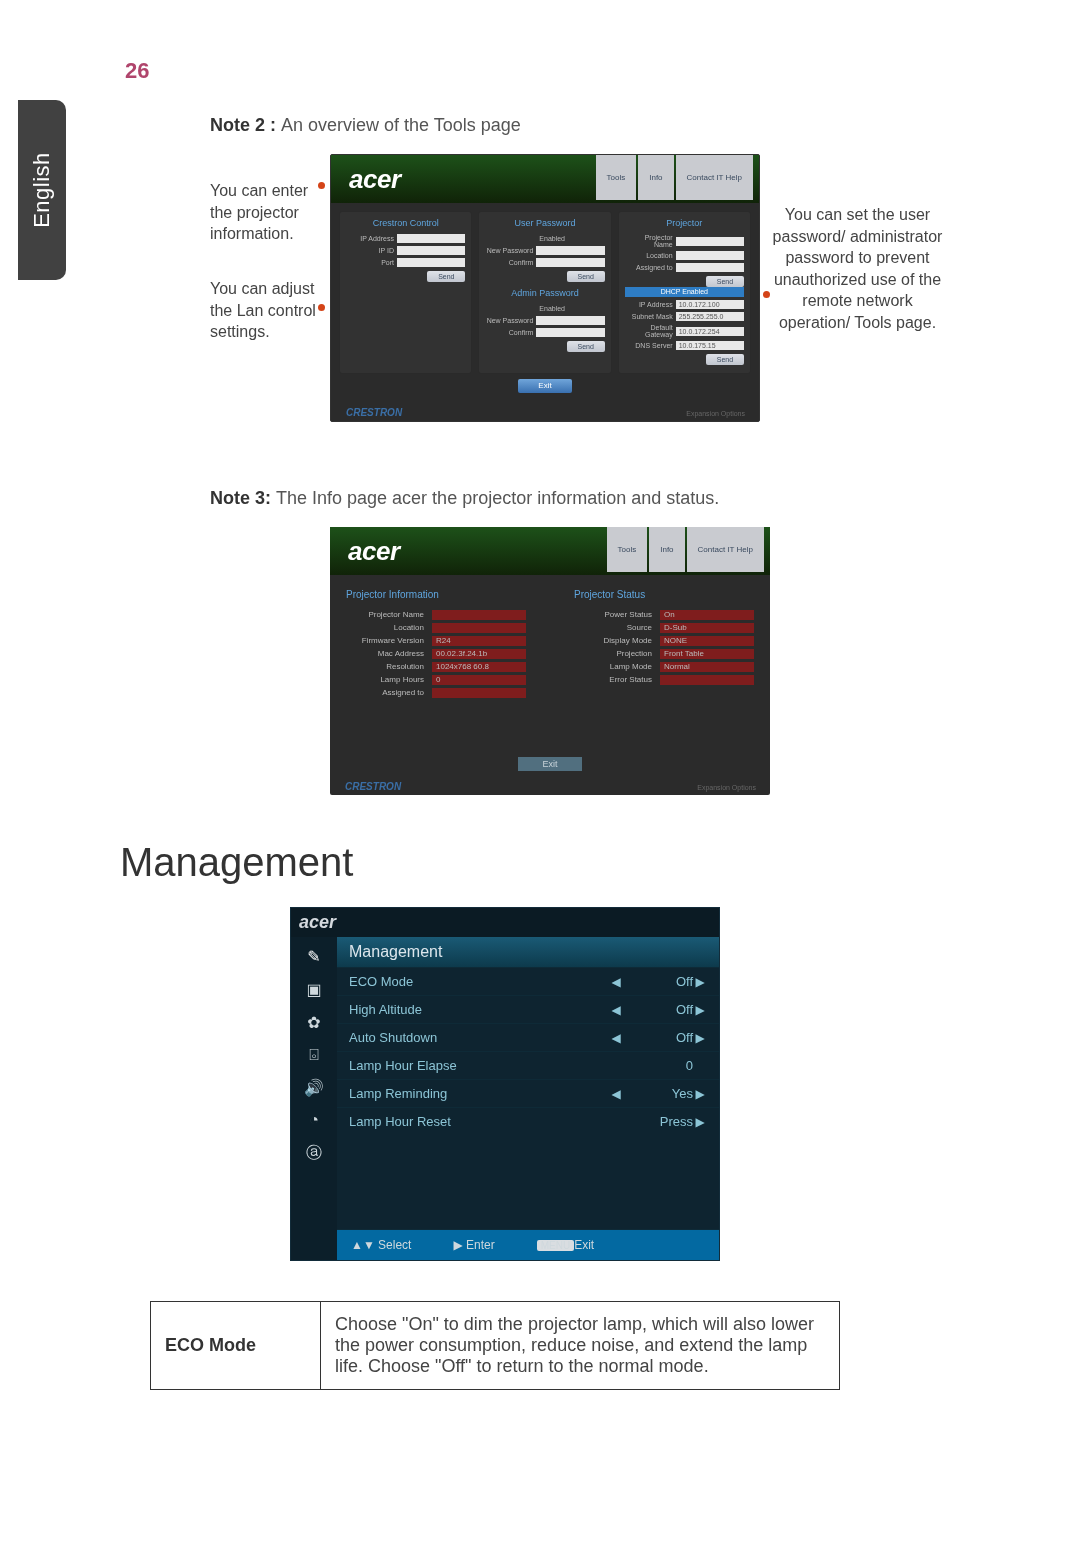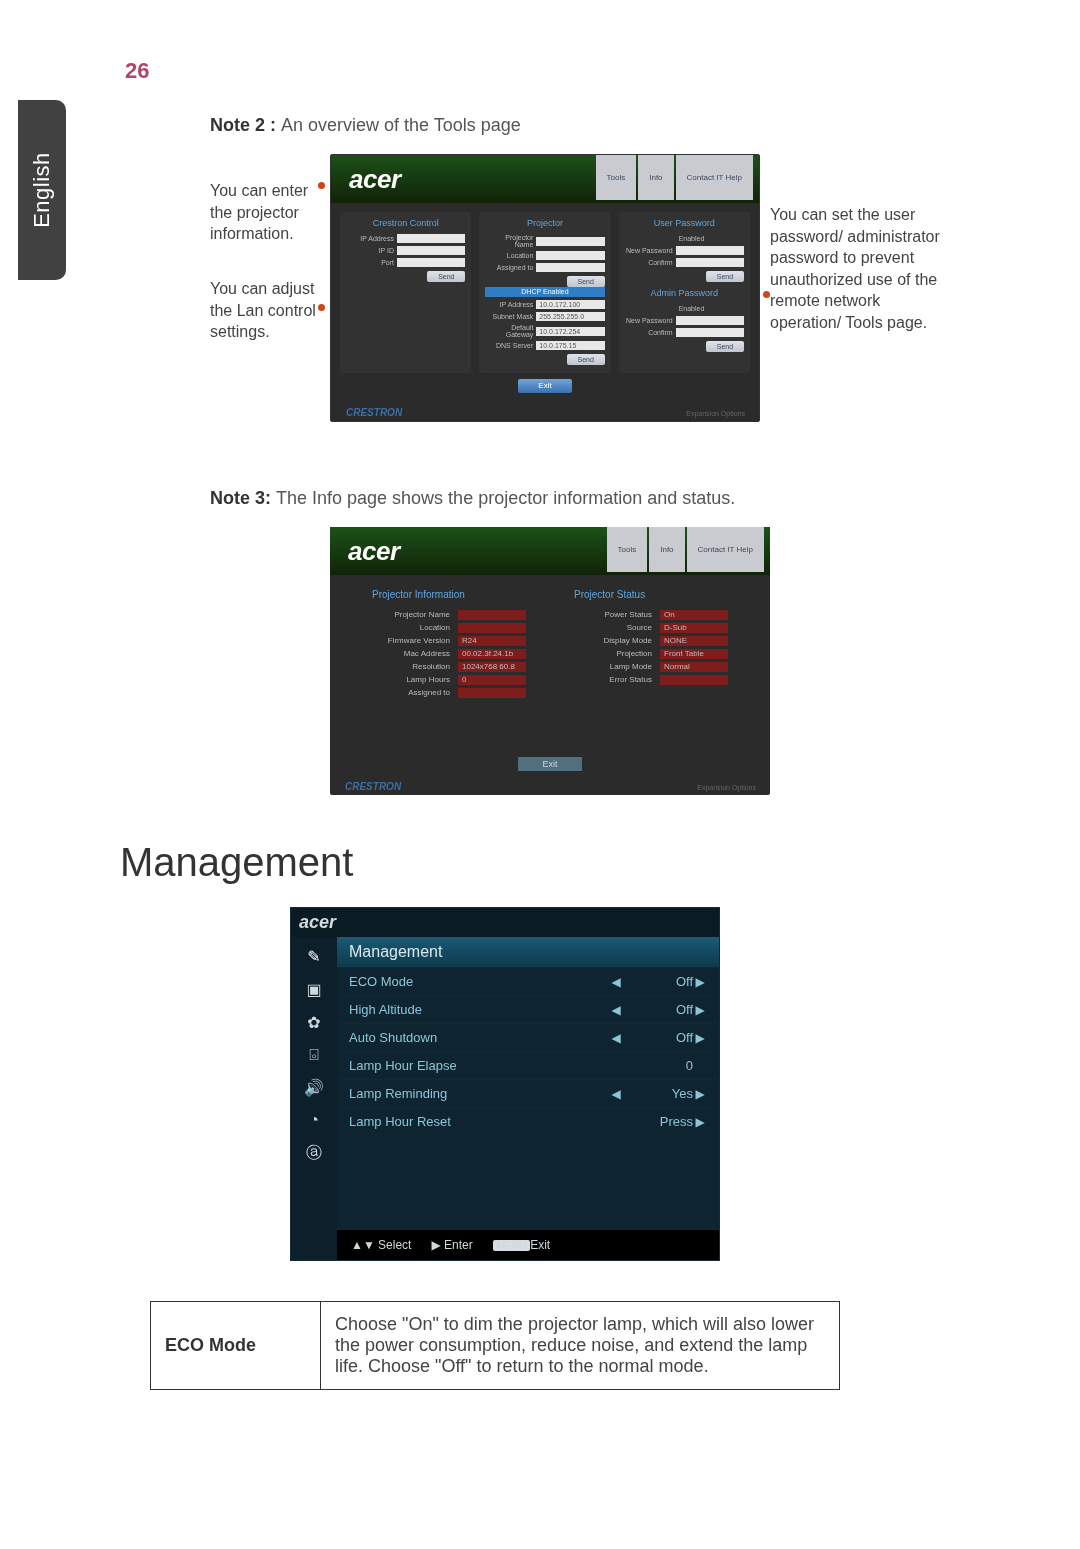--- a/index.html
+++ b/index.html
@@ -49,21 +49,21 @@
     font-size: 18px;
     color: #555;
     margin-bottom: 18px;
   }
   .note-text b { color: #333; }
   .tools-block {
     position: relative;
     margin-bottom: 34px;
   }
   .tools-annot-left { position: absolute; font-size: 16px; line-height: 1.35; color: #444; }
-  .tools-annot-right { position: absolute; font-size: 16px; line-height: 1.35; color: #444; }
+  .tools-annot-right { position: absolute; font-size: 16px; line-height: 1.35; color: #444; text-align: center; }
   .annot-dot {
     position: absolute;
     width: 7px;
     height: 7px;
     background: #d44418;
     border-radius: 50%;
   }
   .acer-panel {
     position: relative;
     margin-left: 120px;
@@ -182,21 +182,21 @@
     width: 440px;
     margin-left: 120px;
     height: 268px;
     background: #2b2b2b;
     border-radius: 2px;
     position: relative;
     margin-bottom: 45px;
   }
   .info-body {
     display: flex;
-    padding: 14px 42px 10px;
+    padding: 14px 16px 10px;
     gap: 48px;
   }
   .info-col { flex: 1; }
   .info-col-title {
     color: #5fa5de;
     font-size: 10px;
     margin-bottom: 10px;
   }
   .info-row {
     display: flex;
@@ -267,23 +267,23 @@
     display: flex;
     align-items: center;
     padding: 6px 12px;
     border-top: 1px solid #0e2a37;
   }
   .osd-row .name { flex: 1; color: #8cc5d6; }
   .osd-row .arrow { color: #8cc5d6; font-size: 12px; width: 14px; text-align: center; }
   .osd-row .val { width: 70px; text-align: right; color: #8cc5d6; }
   .osd-foot {
     display: flex;
-    gap: 20px;
+    gap: 42px;
     padding: 8px 14px;
-    background: #000000;
+    background: #0369a1;
     font-size: 12px;
     border-top: 1px solid #0e2a37;
   }
   .osd-foot span { color: #cfd8dd; }
   .menu-badge {
     display: inline-block;
     background: #d9dde1;
     color: #222;
     padding: 0 4px;
     font-size: 10px;
@@ -348,92 +348,92 @@
               <label>IP ID</label>
               <div class="fld"></div>
             </div>
           <div class="acer-row">
               <label>Port</label>
               <div class="fld"></div>
             </div>
           <div class="acer-send">Send</div>
         </div>
         <div class="acer-col">
-          <div class="acer-col-title">Projector</div>
-          <div class="acer-row">
-              <label>Projector Name</label>
-              <div class="fld"></div>
-            </div>
-          <div class="acer-row">
-              <label>Location</label>
-              <div class="fld"></div>
-            </div>
-          <div class="acer-row">
-              <label>Assigned to</label>
+          <div class="acer-col-title">User Password</div>
+          <div class="acer-row">
+              <label></label>
+              <div class="fld" style="background:transparent;color:#bbb;">Enabled</div>
+            </div>
+          <div class="acer-row">
+              <label>New Password</label>
+              <div class="fld"></div>
+            </div>
+          <div class="acer-row">
+              <label>Confirm</label>
               <div class="fld"></div>
             </div>
           <div class="acer-send">Send</div>
-          <div class="dhcp-hdr">DHCP Enabled</div>
-          <div class="acer-row">
-              <label>IP Address</label>
-              <div class="fld">10.0.172.100</div>
-            </div>
-          <div class="acer-row">
-              <label>Subnet Mask</label>
-              <div class="fld">255.255.255.0</div>
-            </div>
-          <div class="acer-row">
-              <label>Default Gateway</label>
-              <div class="fld">10.0.172.254</div>
-            </div>
-          <div class="acer-row">
-              <label>DNS Server</label>
-              <div class="fld">10.0.175.15</div>
+          <div class="acer-col-title" style="margin-top:6px;">Admin Password</div>
+          <div class="acer-row">
+              <label></label>
+              <div class="fld" style="background:transparent;color:#bbb;">Enabled</div>
+            </div>
+          <div class="acer-row">
+              <label>New Password</label>
+              <div class="fld"></div>
+            </div>
+          <div class="acer-row">
+              <label>Confirm</label>
+              <div class="fld"></div>
             </div>
           <div class="acer-send">Send</div>
         </div>
         <div class="acer-col">
-          <div class="acer-col-title">User Password</div>
-          <div class="acer-row">
-              <label></label>
-              <div class="fld" style="background:transparent;color:#bbb;">Enabled</div>
-            </div>
-          <div class="acer-row">
-              <label>New Password</label>
-              <div class="fld"></div>
-            </div>
-          <div class="acer-row">
-              <label>Confirm</label>
+          <div class="acer-col-title">Projector</div>
+          <div class="acer-row">
+              <label>Projector Name</label>
+              <div class="fld"></div>
+            </div>
+          <div class="acer-row">
+              <label>Location</label>
+              <div class="fld"></div>
+            </div>
+          <div class="acer-row">
+              <label>Assigned to</label>
               <div class="fld"></div>
             </div>
           <div class="acer-send">Send</div>
-          <div class="acer-col-title" style="margin-top:6px;">Admin Password</div>
-          <div class="acer-row">
-              <label></label>
-              <div class="fld" style="background:transparent;color:#bbb;">Enabled</div>
-            </div>
-          <div class="acer-row">
-              <label>New Password</label>
-              <div class="fld"></div>
-            </div>
-          <div class="acer-row">
-              <label>Confirm</label>
-              <div class="fld"></div>
+          <div class="dhcp-hdr">DHCP Enabled</div>
+          <div class="acer-row">
+              <label>IP Address</label>
+              <div class="fld">10.0.172.100</div>
+            </div>
+          <div class="acer-row">
+              <label>Subnet Mask</label>
+              <div class="fld">255.255.255.0</div>
+            </div>
+          <div class="acer-row">
+              <label>Default Gateway</label>
+              <div class="fld">10.0.172.254</div>
+            </div>
+          <div class="acer-row">
+              <label>DNS Server</label>
+              <div class="fld">10.0.175.15</div>
             </div>
           <div class="acer-send">Send</div>
         </div>
       </div>
       <div class="exit-pill">Exit</div>
       <div class="crestron-foot">CRESTRON</div>
       <div class="foot-right">Expansion Options</div>
     </div>
   </div>
 
   <p class="note-text">
-    <b>Note 3: </b><span>The Info page shows the projector information and status.</span>
+    <b>Note 3: </b><span>The Info page acer the projector information and status.</span>
   </p>
 
   <div class="info-panel">
     <div class="acer-tabs">
       <div class="acer-tab">Tools</div>
       <div class="acer-tab">Info</div>
       <div class="acer-tab">Contact IT Help</div>
     </div>
     <div class="acer-banner">
       <span>acer</span>

